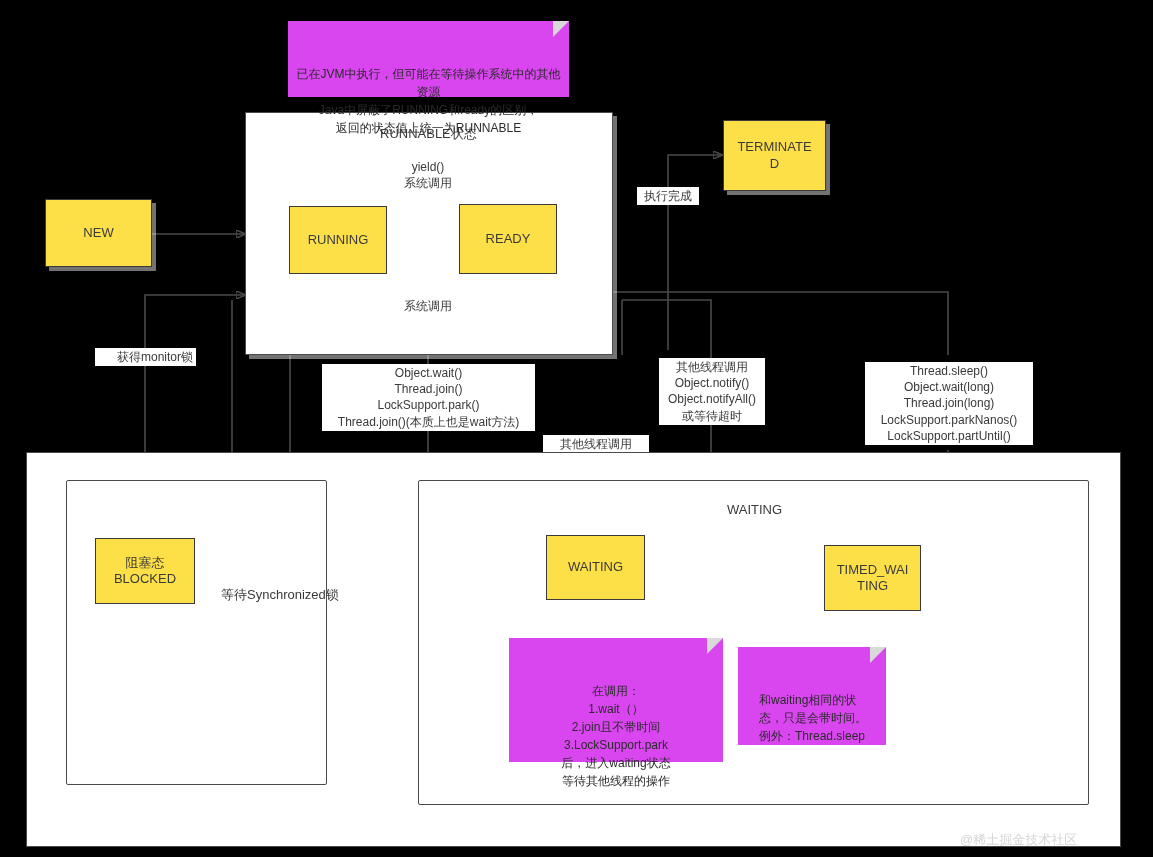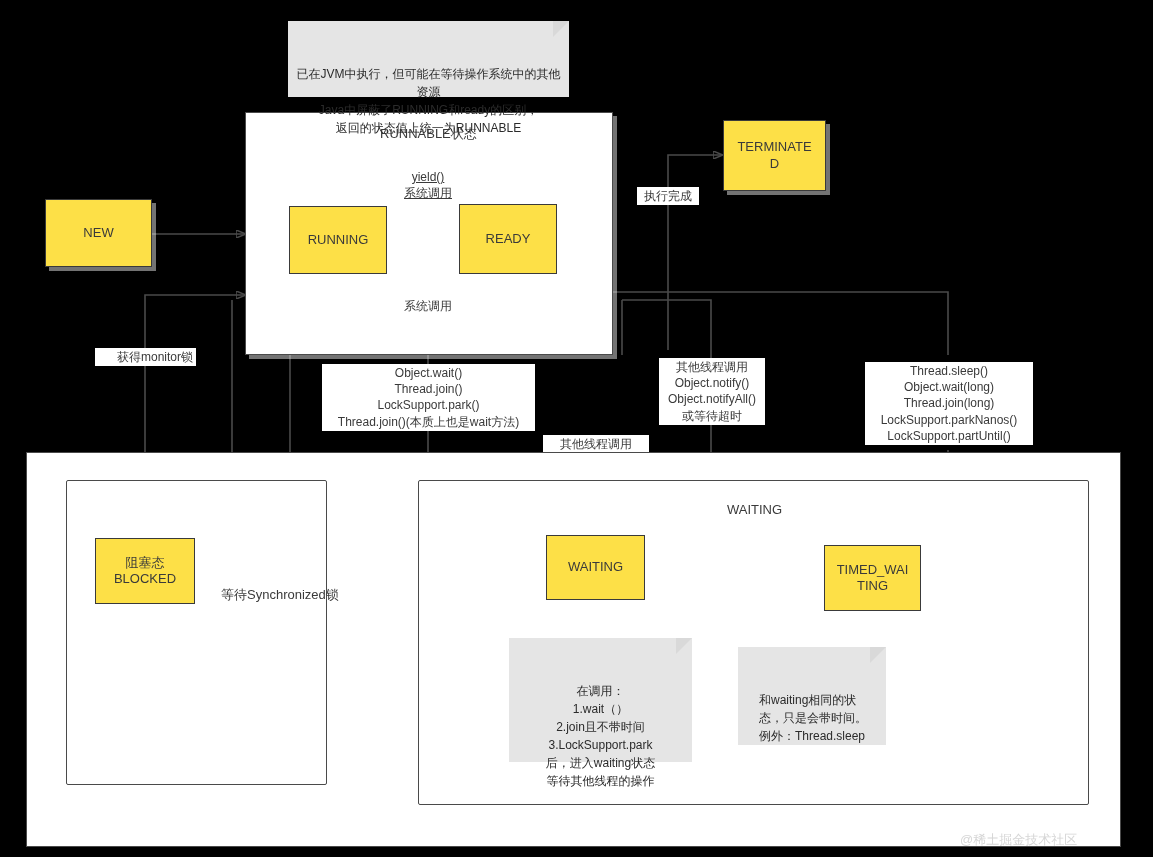--- a/index.html
+++ b/index.html
@@ -7,21 +7,21 @@
   #stage{position:relative;width:1153px;height:857px;background:#000;overflow:hidden;}
 
   .box{position:absolute;background:#fde047;border:1.5px solid #3a3a3a;
        display:flex;align-items:center;justify-content:center;
        text-align:center;color:#3a3a3a;font-size:13px;line-height:1.25;
        box-sizing:border-box;}
   .shadow{box-shadow:4px 4px 0 rgba(255,255,255,.45);}
   .container{position:absolute;background:#fff;border:1px solid #4a4a4a;box-sizing:border-box;}
   .panel{position:absolute;background:transparent;border:1.5px solid #4a4a4a;box-sizing:border-box;border-radius:2px;}
 
-  .note{position:absolute;background:#e5e5e5;color:#2b2b2b;font-size:12px;
+  .note{position:absolute;background:#d946ef;color:#2b2b2b;font-size:12px;
         line-height:1.5;text-align:center;box-sizing:border-box;
         padding:8px 6px 6px;white-space:pre-line;}
   .note .fold{position:absolute;top:0;right:0;width:0;height:0;
         border-left:16px solid #d9d9d9;border-bottom:16px solid transparent;}
 
   .lbl{position:absolute;background:#fff;color:#3a3a3a;font-size:12px;
        line-height:1.35;text-align:center;white-space:pre-line;padding:1px 3px;
        box-sizing:border-box;}
   .lbl-plain{position:absolute;color:#3a3a3a;font-size:13px;white-space:nowrap;background:transparent;margin-top:16px;}
   .ttl{position:absolute;color:#3a3a3a;font-size:13px;white-space:nowrap;background:transparent;}
@@ -72,21 +72,21 @@
 
     <path class="thin" d="M711,485 L711,578 L818,578"></path>
   </svg>
 
   <div class="container shadow" style="left:245px;top:112px;width:368px;height:243px;"></div>
   <div class="ttl" style="left:380px;top:125px;">RUNNABLE状态</div>
 
   <div class="box" style="left:459px;top:204px;width:98px;height:70px;">READY</div>
   <div class="box" style="left:289px;top:206px;width:98px;height:68px;">RUNNING</div>
 
-  <div class="lbl" style="left:383px;top:168px;width:90px;text-decoration:underline;">yield()
+  <div class="lbl" style="left:383px;top:158px;width:90px;">yield()
 系统调用</div>
   <div class="lbl" style="left:390px;top:297px;width:76px;">系统调用</div>
 
   <div class="note" style="left:288px;top:21px;width:281px;height:76px;">
     <span class="fold"></span>
     <span>已在JVM中执行，但可能在等待操作系统中的其他资源
 Java中屏蔽了RUNNING和ready的区别，
 返回的状态值上统一为RUNNABLE</span>
   </div>
 
@@ -128,21 +128,21 @@
   <div class="lbl-plain" style="left:221px;top:570px;">等待Synchronized锁</div>
 
   <div class="panel" style="left:418px;top:480px;width:671px;height:325px;"></div>
   <div class="ttl" style="left:727px;top:502px;">WAITING</div>
 
   <div class="box" style="left:546px;top:535px;width:99px;height:65px;">WAITING</div>
 
   <div class="box" style="left:824px;top:545px;width:97px;height:66px;white-space:pre-line;">TIMED_WAI
 TING</div>
 
-  <div class="note" style="left:509px;top:638px;width:183px;height:124px;">
+  <div class="note" style="left:509px;top:638px;width:214px;height:124px;">
     <span class="fold"></span>
     <span>在调用：
 1.wait（）
 2.join且不带时间
 3.LockSupport.park
 后，进入waiting状态
 等待其他线程的操作</span>
   </div>
 
   <div class="note" style="left:738px;top:647px;width:148px;height:98px;text-align:left;padding-left:21px;">

